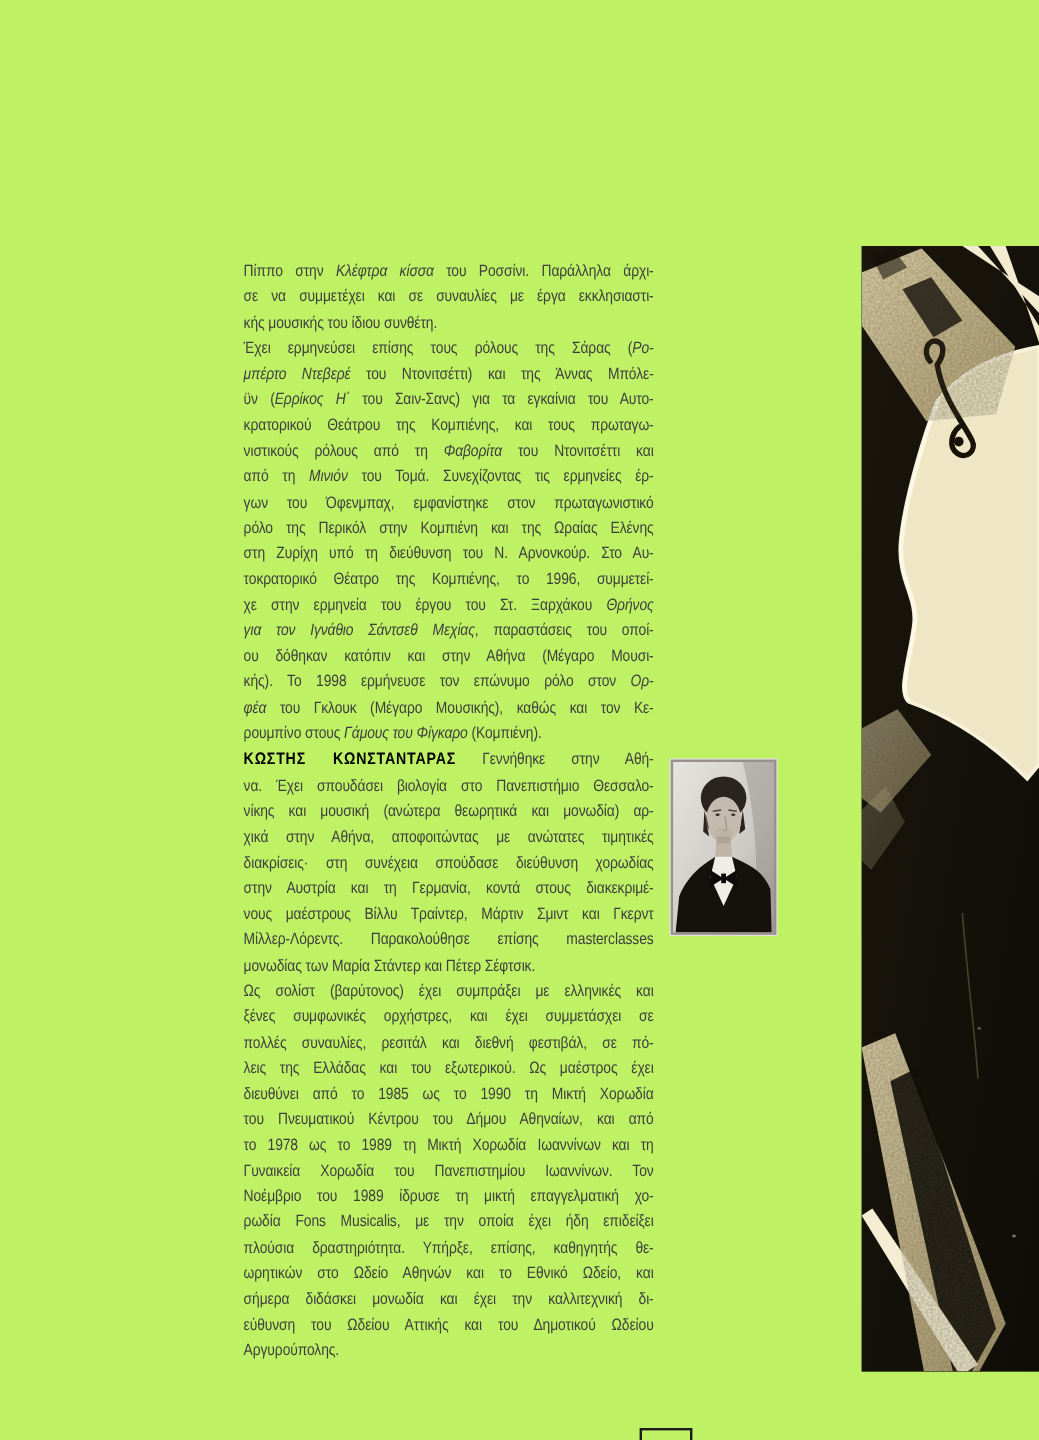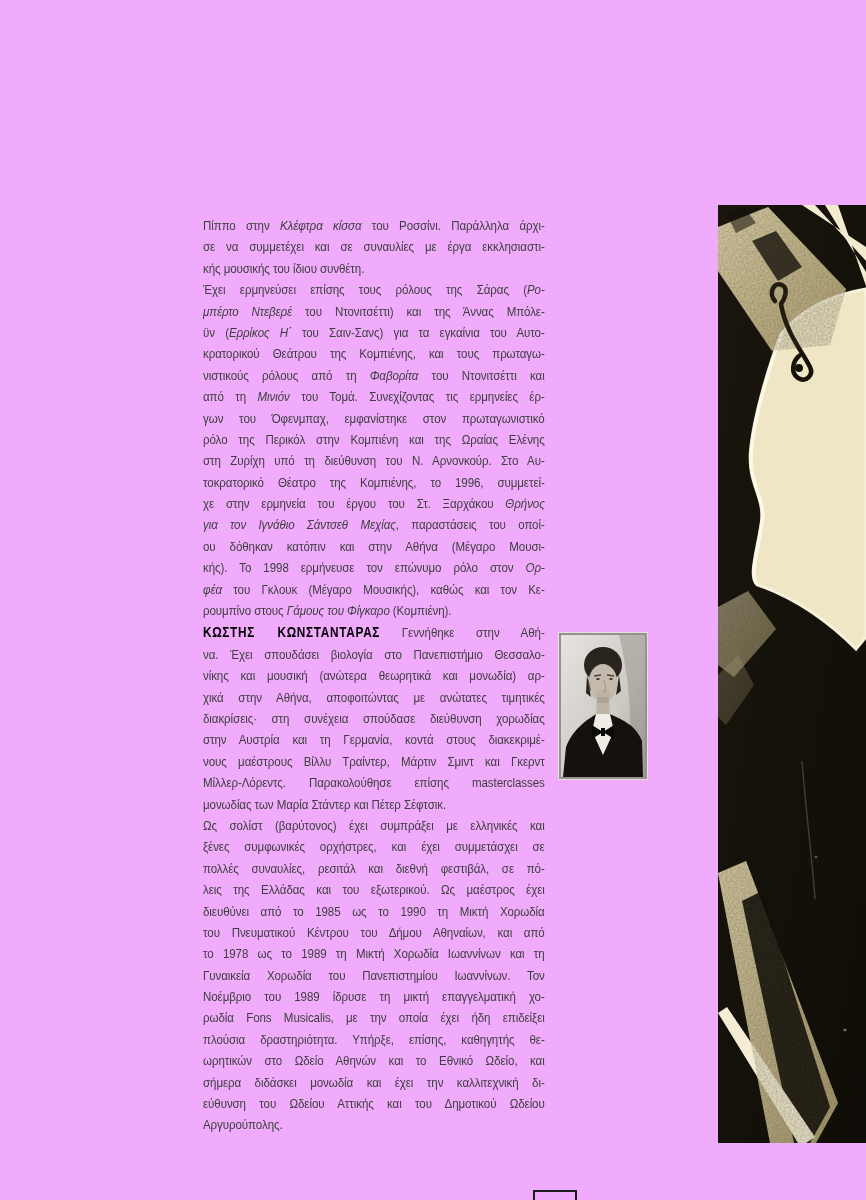--- a/index.html
+++ b/index.html
@@ -1,18 +1,18 @@
 <!DOCTYPE html>
 <html><head>
 <meta charset="utf-8">
 <style>
   html,body{margin:0;padding:0;background:#e9e9e9;}
   .page{
     position:relative;width:866px;height:1200px;margin:0 auto;
-    background:#f0abfc;overflow:hidden;
+    background:#bef264;overflow:hidden;
     font-family:"Liberation Sans","DejaVu Sans",sans-serif;
   }
   
   .article{
     position:absolute;left:203px;top:215px;width:342px;
     color:#3e3e3e;font-size:13.6px;
   }
   .block + .block{margin-top:1px;}
   .ln{
     width:402px;height:21.4px;line-height:21.4px;

